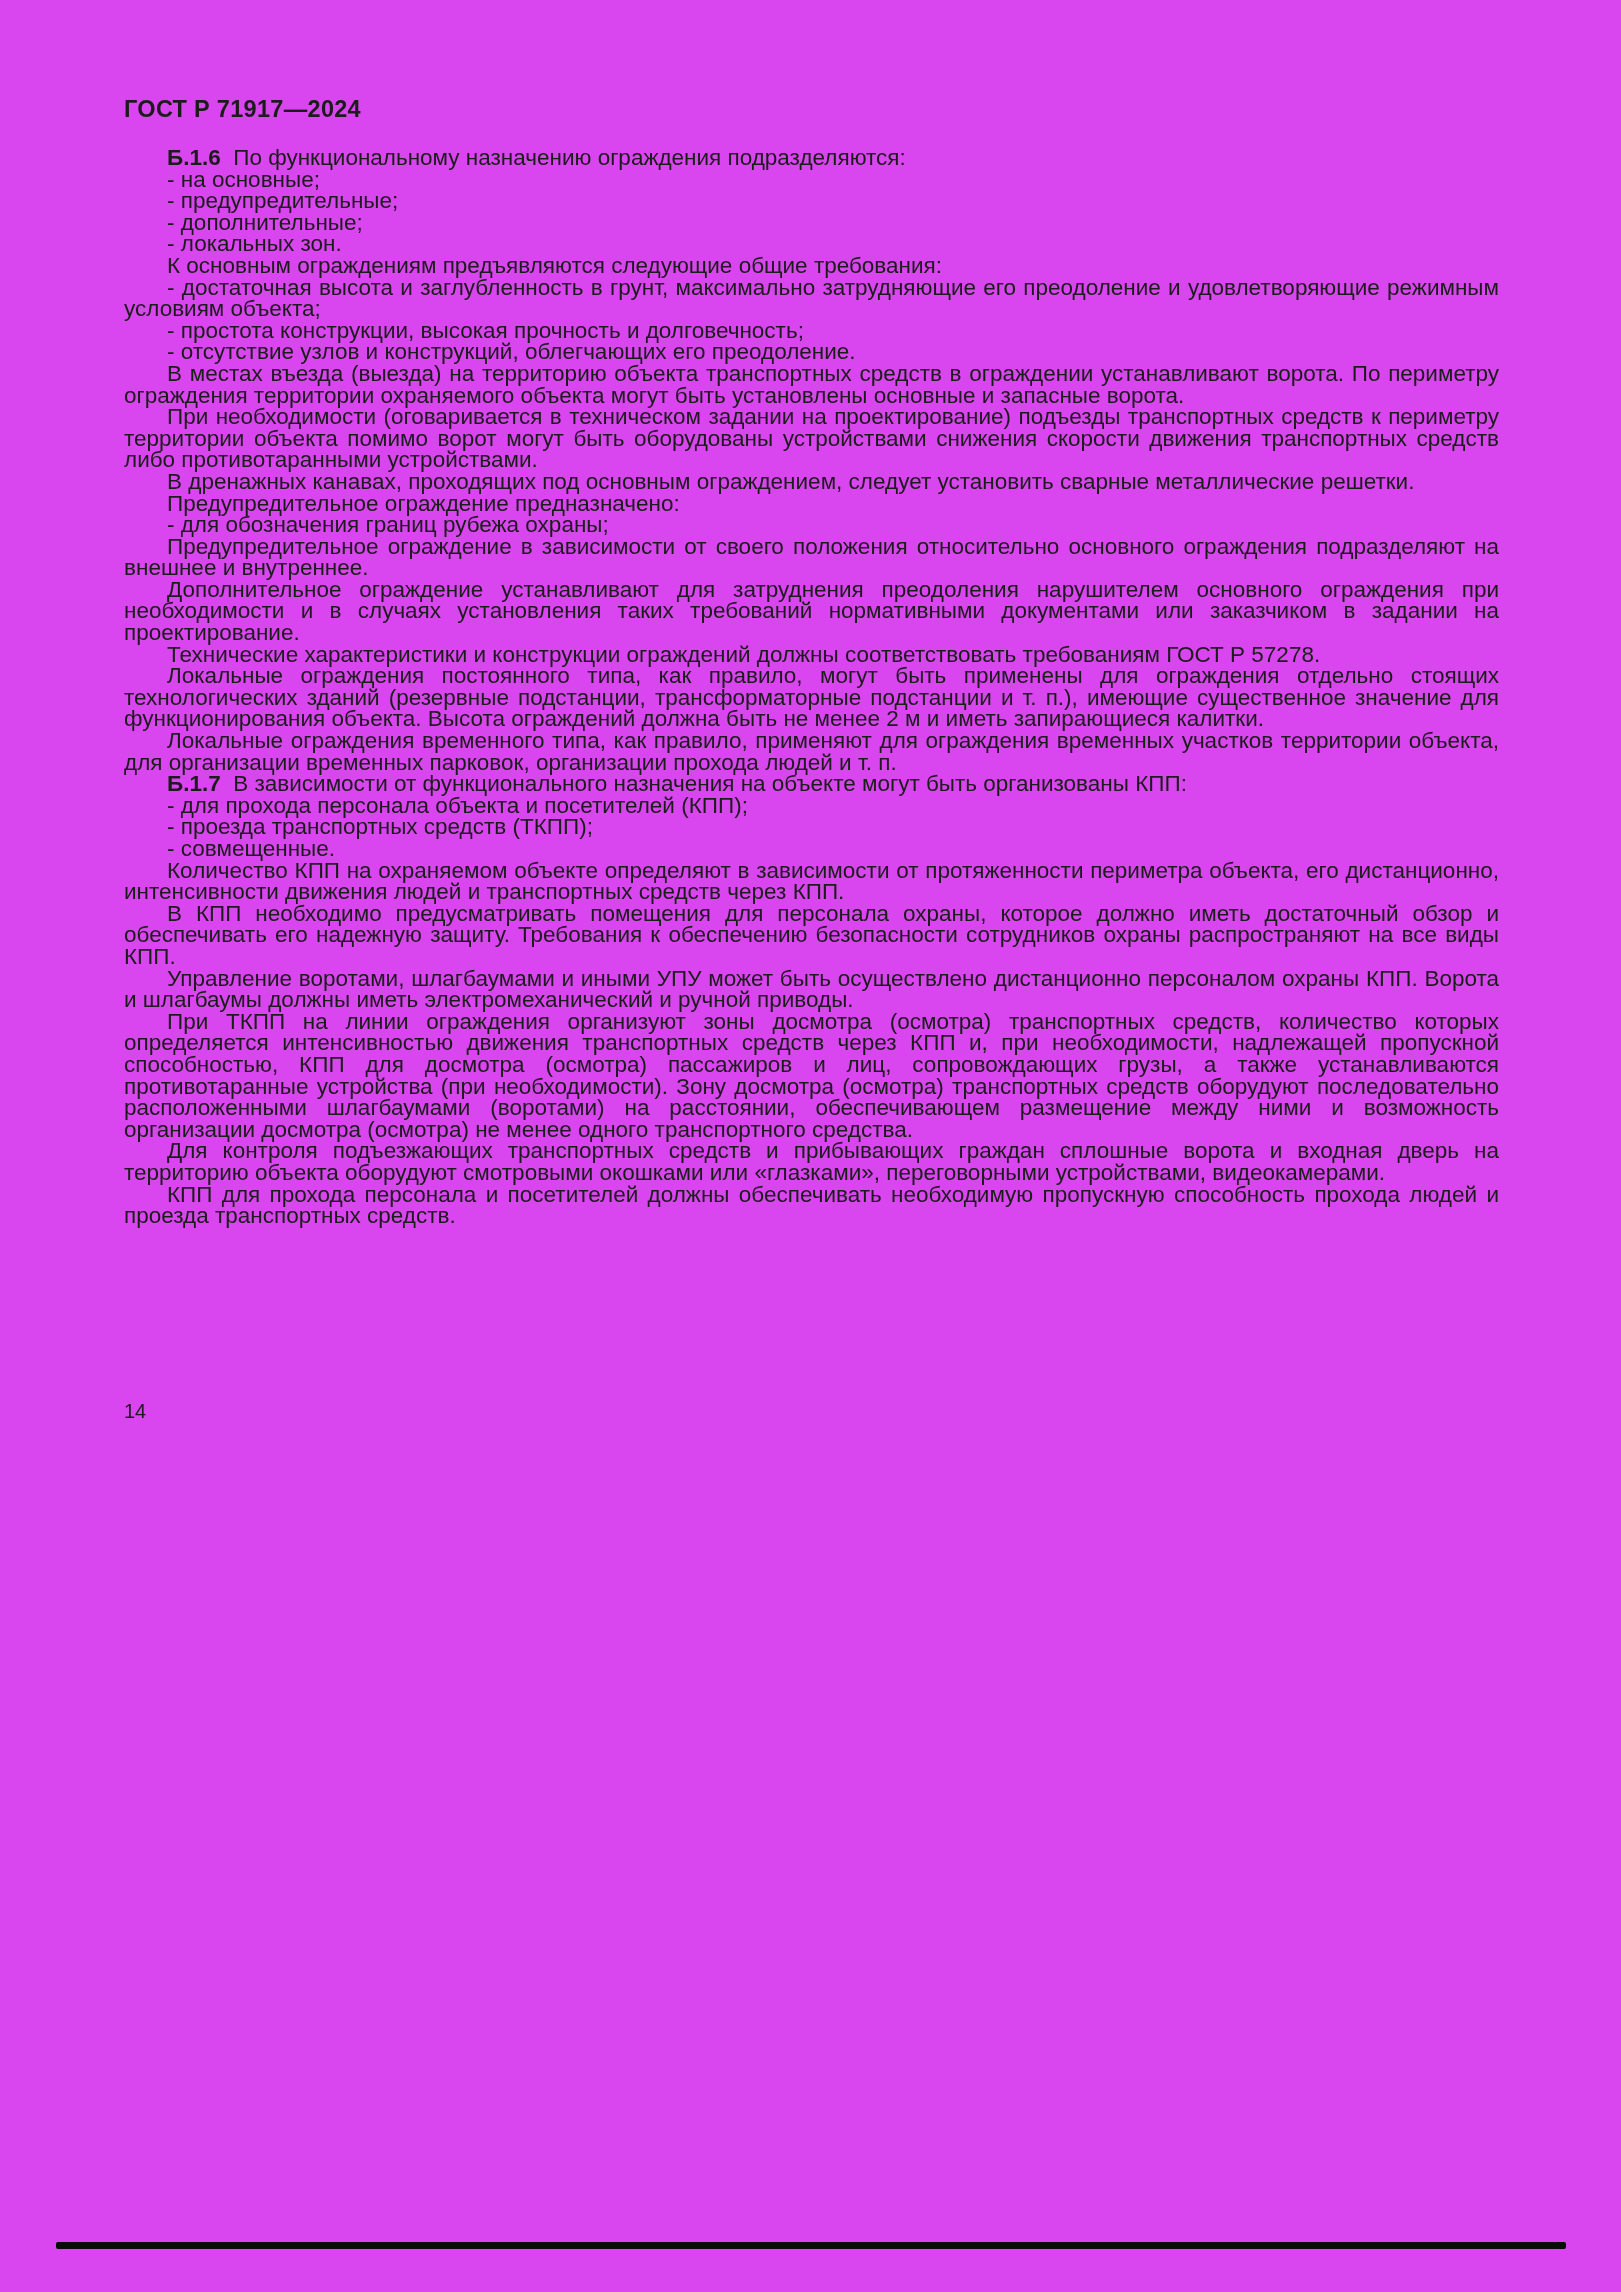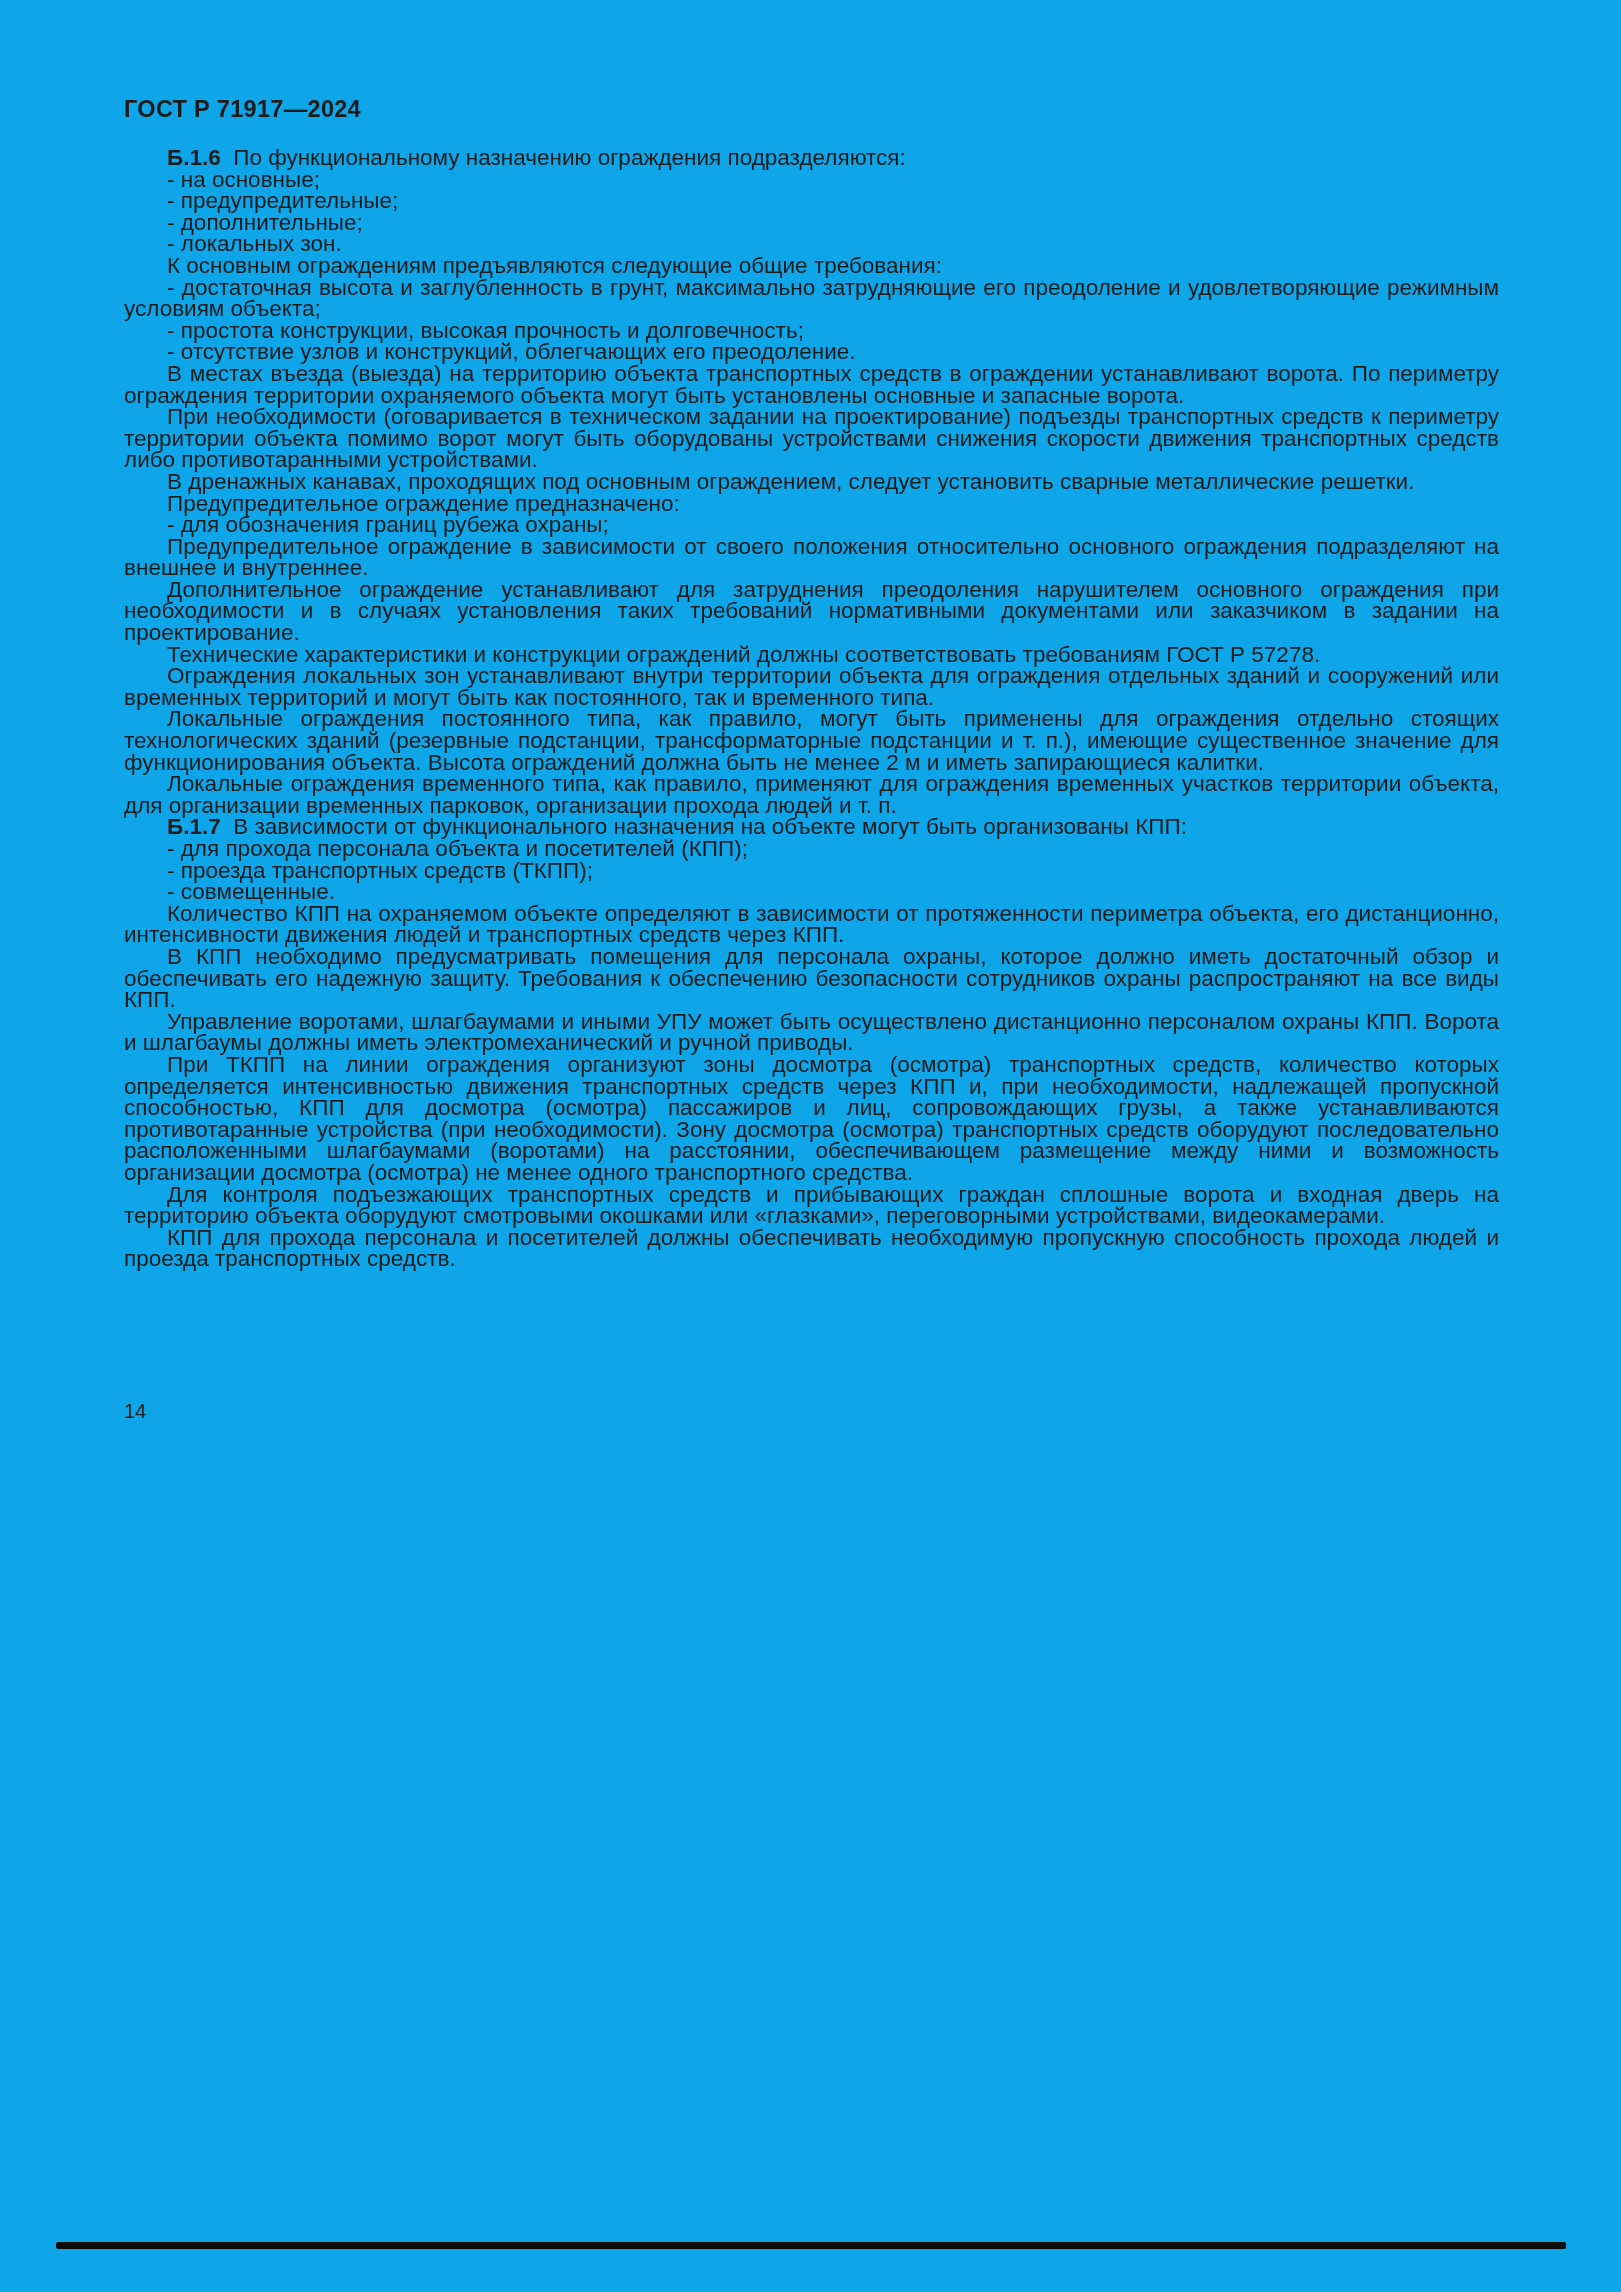--- a/index.html
+++ b/index.html
@@ -4,21 +4,21 @@
 <style>
   html, body {
     margin: 0;
     padding: 0;
     background: #ffffff;
   }
   .page {
     position: relative;
     width: 1621px;
     height: 2293px;
-    background: #0ea5e9;
+    background: #d946ef;
     font-family: "Liberation Sans", "DejaVu Sans", sans-serif;
     color: #1c1c1c;
     overflow: hidden;
   }
   .doc-header {
     position: absolute;
     left: 124px;
     top: 96px;
     font-size: 23.5px;
     font-weight: bold;
@@ -77,21 +77,20 @@
       <p class="para">- простота конструкции, высокая прочность и долговечность;</p>
       <p class="para">- отсутствие узлов и конструкций, облегчающих его преодоление.</p>
       <p class="para">В местах въезда (выезда) на территорию объекта транспортных средств в ограждении устанавливают ворота. По периметру ограждения территории охраняемого объекта могут быть установлены основные и запасные ворота.</p>
       <p class="para">При необходимости (оговаривается в техническом задании на проектирование) подъезды транспортных средств к периметру территории объекта помимо ворот могут быть оборудованы устройствами снижения скорости движения транспортных средств либо противотаранными устройствами.</p>
       <p class="para">В дренажных канавах, проходящих под основным ограждением, следует установить сварные металлические решетки.</p>
       <p class="para">Предупредительное ограждение предназначено:</p>
       <p class="para">- для обозначения границ рубежа охраны;</p>
       <p class="para">Предупредительное ограждение в зависимости от своего положения относительно основного ограждения подразделяют на внешнее и внутреннее.</p>
       <p class="para">Дополнительное ограждение устанавливают для затруднения преодоления нарушителем основного ограждения при необходимости и в случаях установления таких требований нормативными документами или заказчиком в задании на проектирование.</p>
       <p class="para">Технические характеристики и конструкции ограждений должны соответствовать требованиям ГОСТ Р 57278.</p>
-      <p class="para">Ограждения локальных зон устанавливают внутри территории объекта для ограждения отдельных зданий и сооружений или временных территорий и могут быть как постоянного, так и временного типа.</p>
       <p class="para">Локальные ограждения постоянного типа, как правило, могут быть применены для ограждения отдельно стоящих технологических зданий (резервные подстанции, трансформаторные подстанции и т. п.), имеющие существенное значение для функционирования объекта. Высота ограждений должна быть не менее 2 м и иметь запирающиеся калитки.</p>
       <p class="para">Локальные ограждения временного типа, как правило, применяют для ограждения временных участков территории объекта, для организации временных парковок, организации прохода людей и т. п.</p>
       <p class="para"><b>Б.1.7</b>&nbsp; В зависимости от функционального назначения на объекте могут быть организованы КПП:</p>
       <p class="para">- для прохода персонала объекта и посетителей (КПП);</p>
       <p class="para">- проезда транспортных средств (ТКПП);</p>
       <p class="para">- совмещенные.</p>
       <p class="para">Количество КПП на охраняемом объекте определяют в зависимости от протяженности периметра объекта, его дистанционно, интенсивности движения людей и транспортных средств через КПП.</p>
       <p class="para">В КПП необходимо предусматривать помещения для персонала охраны, которое должно иметь достаточный обзор и обеспечивать его надежную защиту. Требования к обеспечению безопасности сотрудников охраны распространяют на все виды КПП.</p>
       <p class="para">Управление воротами, шлагбаумами и иными УПУ может быть осуществлено дистанционно персоналом охраны КПП. Ворота и шлагбаумы должны иметь электромеханический и ручной приводы.</p>
       <p class="para">При ТКПП на линии ограждения организуют зоны досмотра (осмотра) транспортных средств, количество которых определяется интенсивностью движения транспортных средств через КПП и, при необходимости, надлежащей пропускной способностью, КПП для досмотра (осмотра) пассажиров и лиц, сопровождающих грузы, а также устанавливаются противотаранные устройства (при необходимости). Зону досмотра (осмотра) транспортных средств оборудуют последовательно расположенными шлагбаумами (воротами) на расстоянии, обеспечивающем размещение между ними и возможность организации досмотра (осмотра) не менее одного транспортного средства.</p>

